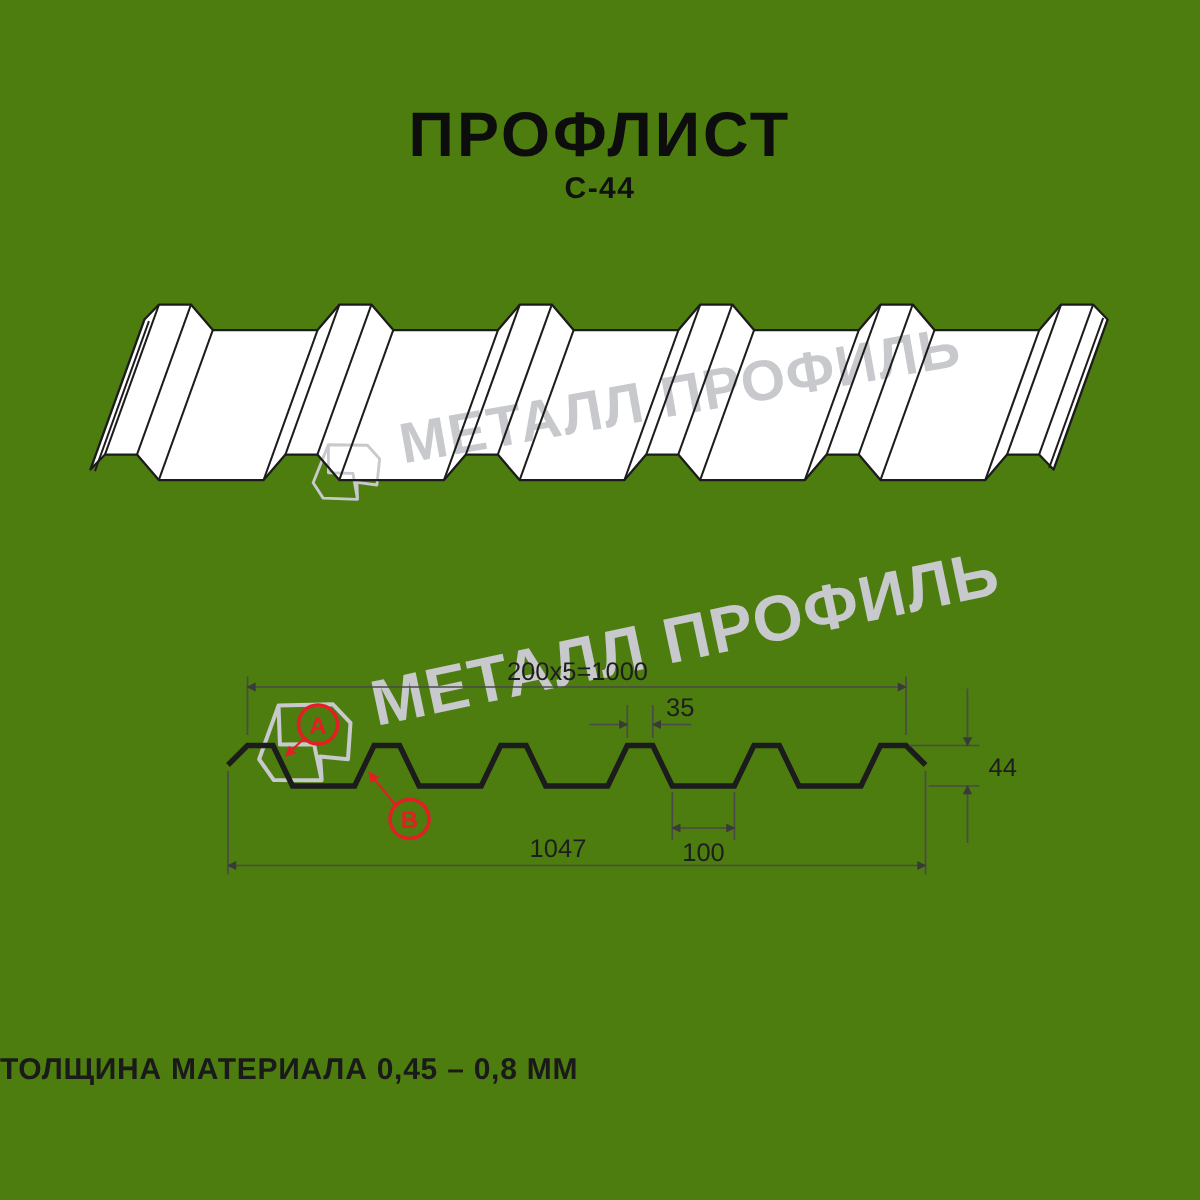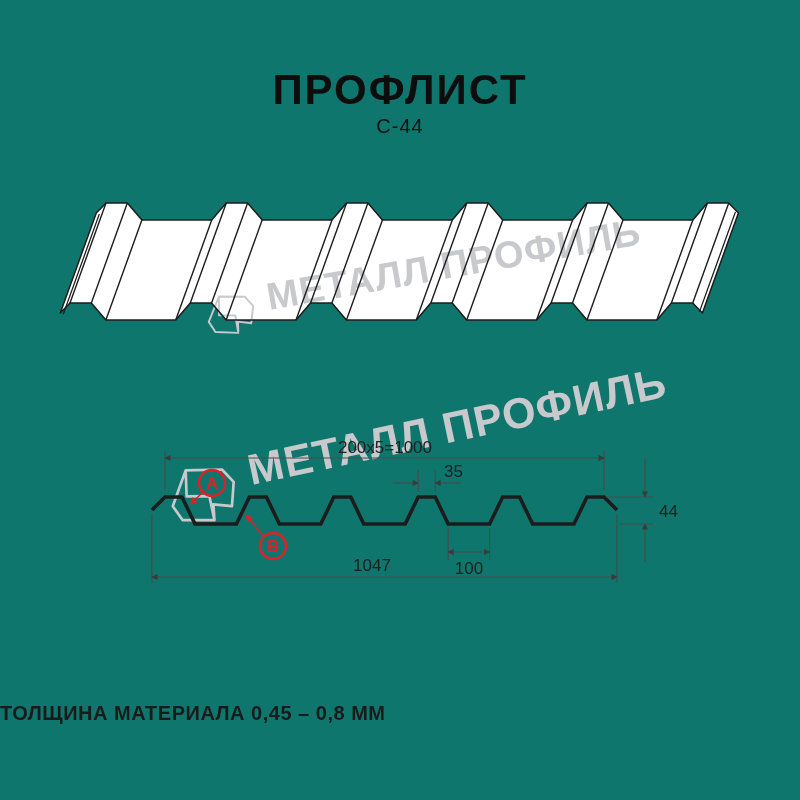--- a/index.html
+++ b/index.html
@@ -1,22 +1,22 @@
 <!DOCTYPE html>
 <html><head>
 <meta charset="utf-8">
 <style>
   html,body{margin:0;padding:0;background:#ffffff;}
-  .canvas{position:relative;width:800px;height:800px;background:#0f766e;overflow:hidden;
+  .canvas{position:relative;width:800px;height:800px;background:#4d7c0f;overflow:hidden;
           font-family:"Liberation Sans", sans-serif;}
   
   .title{position:absolute;top:66px;left:0;width:800px;text-align:center;
          font-size:42px;font-weight:bold;letter-spacing:2px;color:#0d0d0d;}
   .subtitle{position:absolute;top:115px;left:0;width:800px;text-align:center;
-         font-size:20px;font-weight:normal;letter-spacing:1px;color:#111;}
+         font-size:20px;font-weight:bold;letter-spacing:1px;color:#111;}
   
   .wm{position:absolute;display:flex;align-items:center;gap:12px;
       color:#c7c9cc;font-weight:bold;white-space:nowrap;z-index:2;
       transform-origin:0 50%;pointer-events:none;}
   .wm .wm-text{line-height:1;letter-spacing:1px;}
   .wm1{left:200px;top:272px;transform:rotate(-10deg);font-size:38px;}
   .wm1 svg{margin-top:22px;}
   .wm2{left:160px;top:438px;transform:rotate(-12deg);font-size:43px;}
   .wm2 svg{margin-top:30px;}
   .layer{position:absolute;left:0;top:0;}

